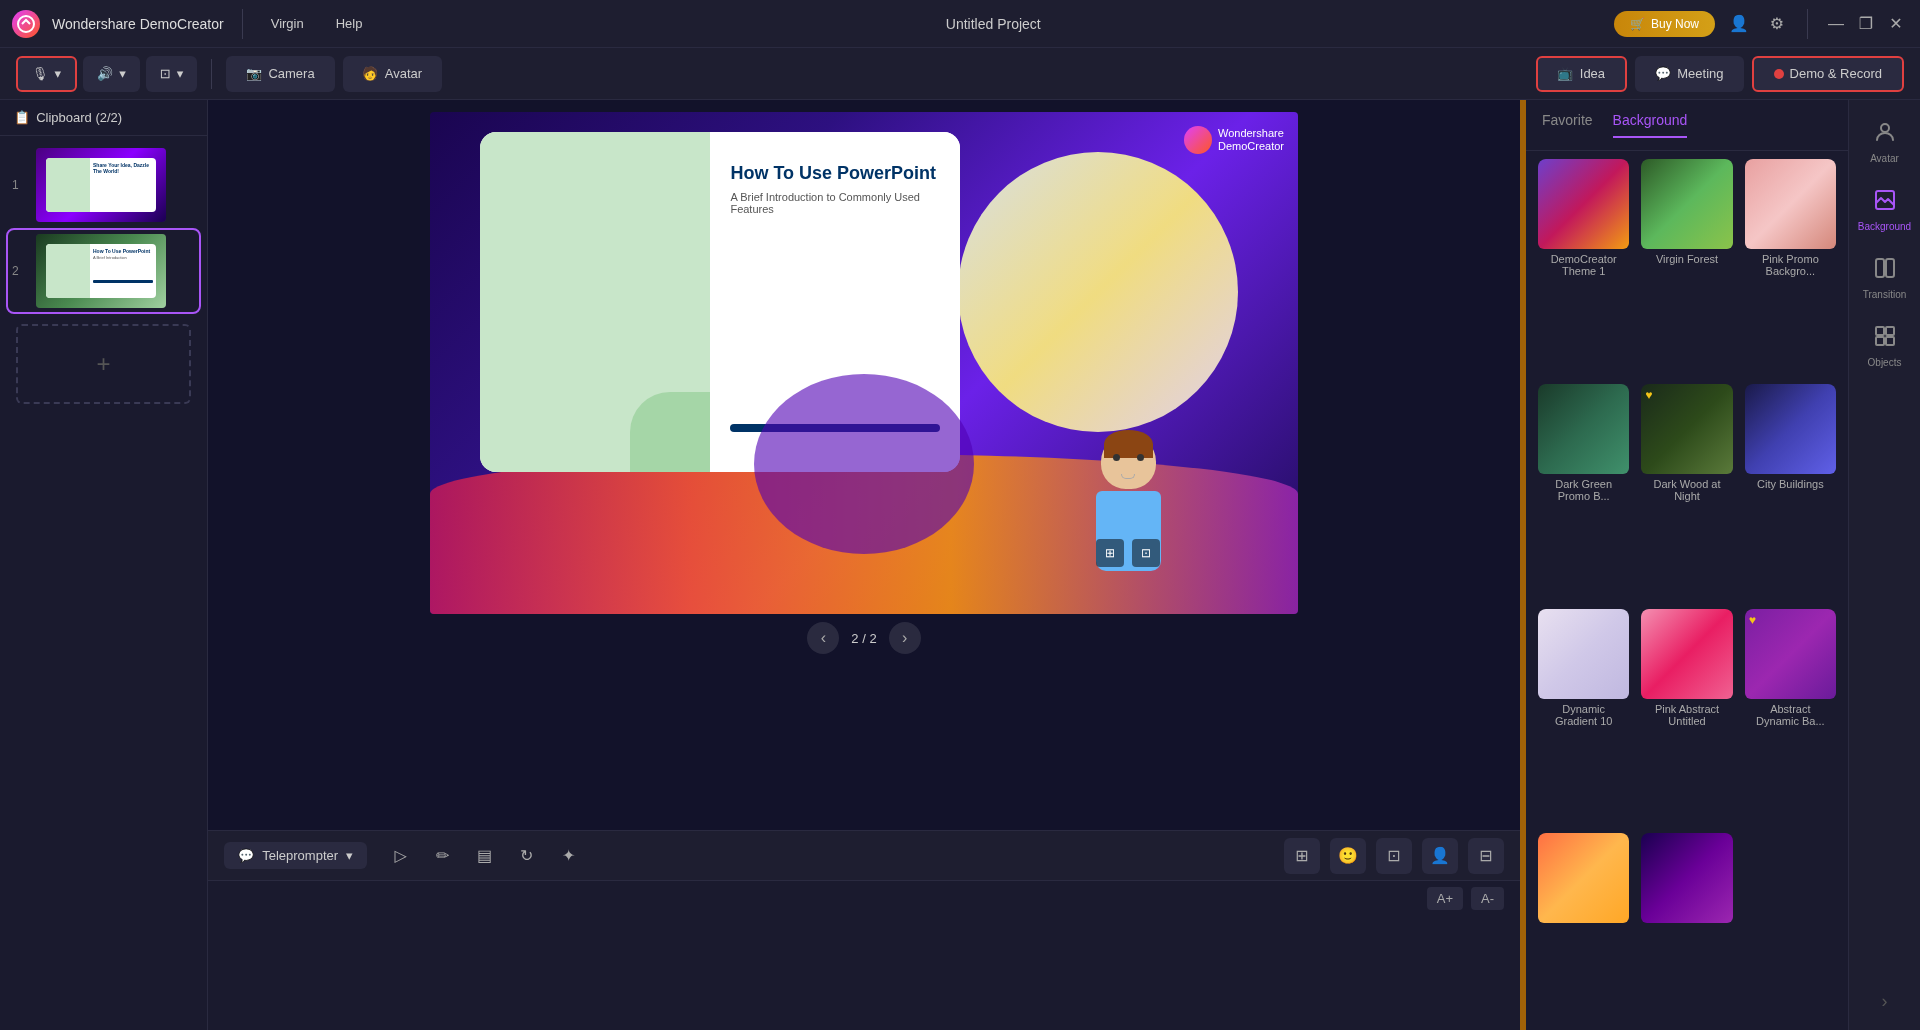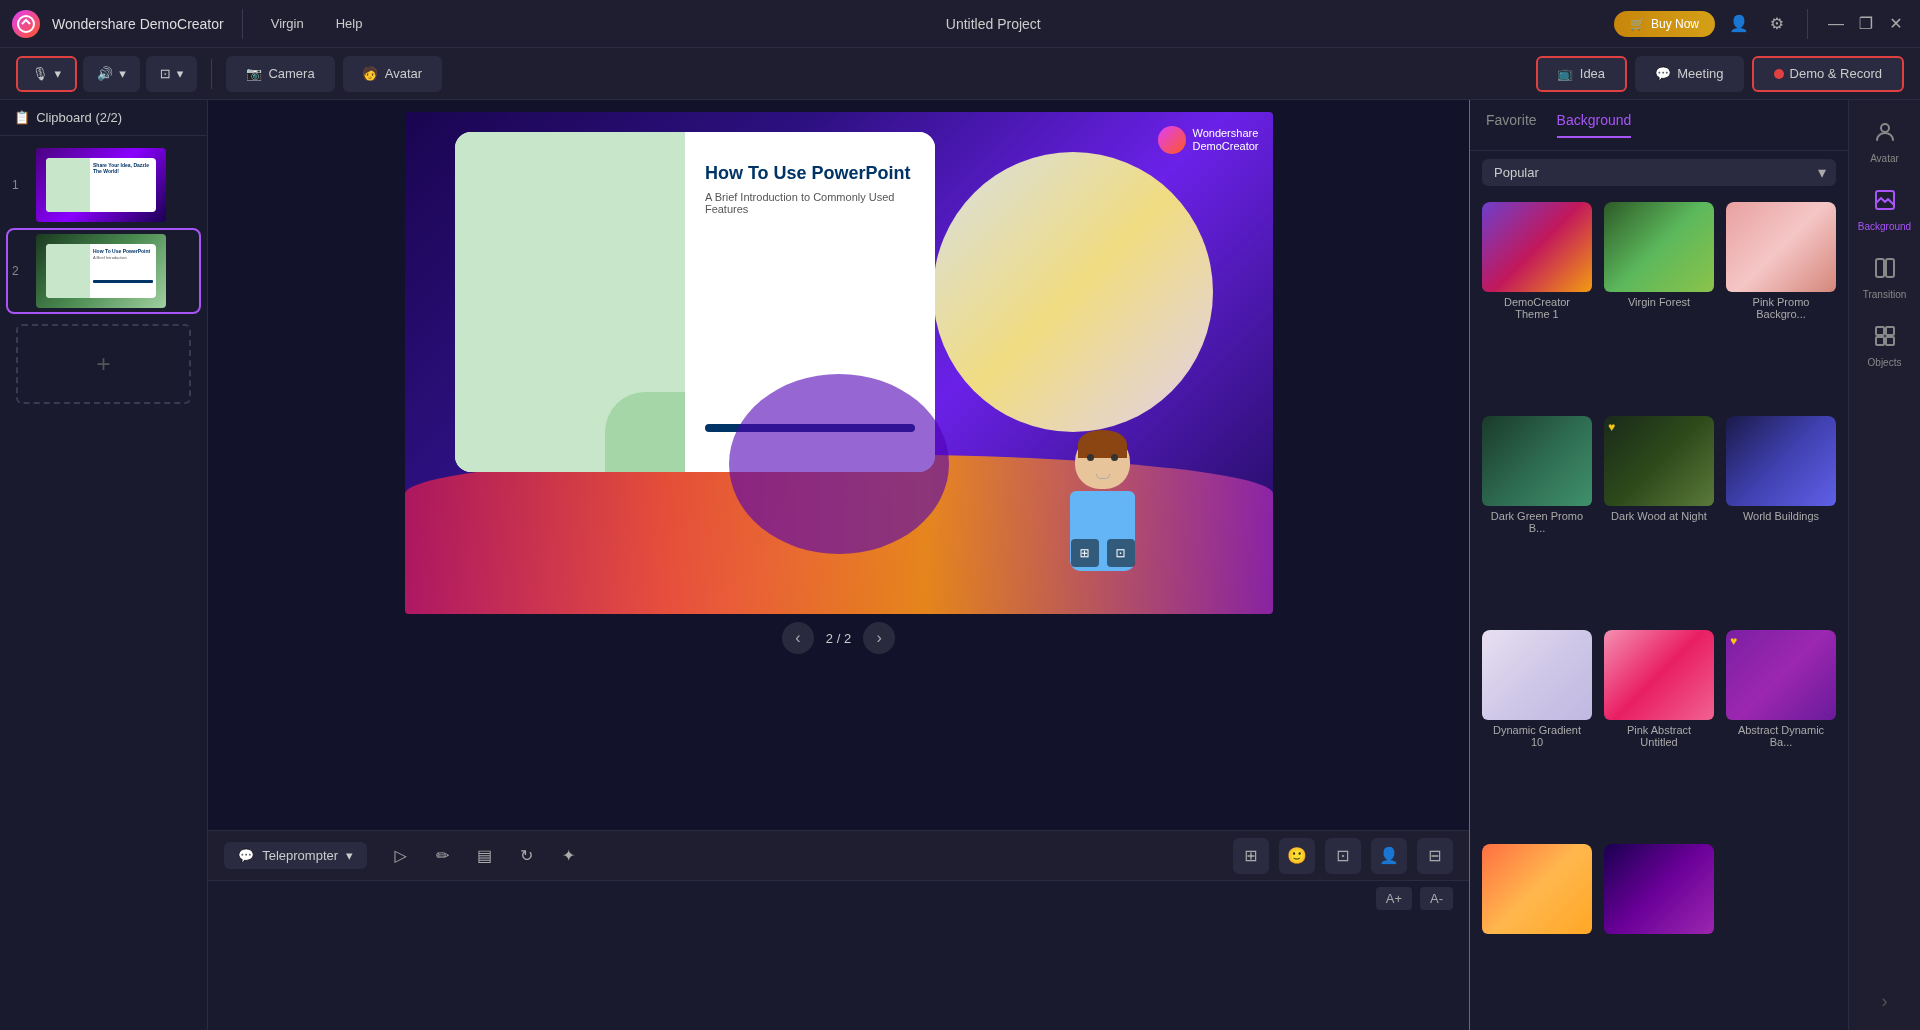--- a/index.html
+++ b/index.html
@@ -84,21 +84,21 @@
     .teleprompter-bar { height: 50px; background: #1e1e30; display: flex; align-items: center; padding: 0 16px; gap: 8px; border-bottom: 1px solid #2a2a40; }
     .teleprompter-label { background: #2a2a40; padding: 6px 14px; border-radius: 6px; font-size: 13px; color: #ccc; display: flex; align-items: center; gap: 8px; cursor: pointer; }
     .tp-tools { display: flex; gap: 10px; margin-left: 10px; }
     .tp-tool { width: 32px; height: 32px; display: flex; align-items: center; justify-content: center; color: #aaa; cursor: pointer; border-radius: 4px; font-size: 16px; }
     .tp-right { margin-left: auto; display: flex; align-items: center; gap: 10px; }
     .tp-btn { width: 36px; height: 36px; display: flex; align-items: center; justify-content: center; background: #2a2a40; border-radius: 6px; cursor: pointer; color: #aaa; font-size: 16px; }
     .text-placeholder { color: #555; font-size: 14px; }
     .font-btn { background: #2a2a40; border: none; color: #aaa; padding: 4px 10px; border-radius: 4px; cursor: pointer; font-size: 13px; }
 
     
-    .right-panel { width: 451px; background: #1a1a2e; border-left: 1px solid #a16207; display: flex; flex-shrink: 0; }
+    .right-panel { width: 400px; background: #1a1a2e; border-left: 6px solid #a16207; display: flex; flex-shrink: 0; }
     .right-tabs { width: 72px; background: #1e1e30; border-left: 1px solid #2a2a40; display: flex; flex-direction: column; align-items: center; padding: 10px 0; gap: 4px; }
     .right-tab { width: 64px; height: 64px; display: flex; flex-direction: column; align-items: center; justify-content: center; gap: 4px; cursor: pointer; border-radius: 6px; color: #888; font-size: 10px; }
     .right-tab.active { color: #a855f7; }
     .right-tab-icon { font-size: 20px; }
     .backgrounds-panel { flex: 1; display: flex; flex-direction: column; overflow: hidden; }
     .bg-panel-header { padding: 12px 16px; display: flex; gap: 20px; border-bottom: 1px solid #2a2a40; }
     .bg-tab { font-size: 14px; color: #888; cursor: pointer; padding-bottom: 8px; }
     .bg-tab.active { color: #a855f7; border-bottom: 2px solid #a855f7; }
     .bg-filter { padding: 8px 12px; display: flex; align-items: center; gap: 8px; }
     .bg-select { background: #2a2a40; border: none; color: #ccc; padding: 6px 12px; border-radius: 6px; font-size: 13px; cursor: pointer; flex: 1; appearance: none; display: flex; align-items: center; justify-content: space-between; }
@@ -359,31 +359,20 @@
 
     <div class="backgrounds-panel">
       <div class="bg-panel-header">
         <div class="bg-tab">
           <span>Favorite</span>
         </div>
         <div class="bg-tab active">
           <span>Background</span>
         </div>
       </div>
-      <div class="bg-filter">
-        <div class="select-wrapper">
-          <select class="bg-select">
-            <option>Popular</option>
-            <option>Nature</option>
-            <option>Abstract</option>
-            <option>Urban</option>
-            <option>Space</option>
-          </select>
-        </div>
-      </div>
       <div class="bg-grid">
 
         <div class="bg-item">
           <div class="bg-thumb bg-democreator"></div>
           <div class="bg-label">DemoCreator Theme 1</div>
         </div>
         <div class="bg-item">
           <div class="bg-thumb bg-virgin-forest"></div>
           <div class="bg-label">Virgin Forest</div>
         </div>
@@ -398,21 +387,21 @@
         </div>
 
         <div class="bg-item">
           <div class="bg-thumb bg-dark-wood" style="position:relative">
             <div class="bg-heart">♥</div>
           </div>
           <div class="bg-label">Dark Wood at Night</div>
         </div>
         <div class="bg-item">
           <div class="bg-thumb bg-city-buildings"></div>
-          <div class="bg-label">World Buildings</div>
+          <div class="bg-label">City Buildings</div>
         </div>
 
         <div class="bg-item">
           <div class="bg-thumb bg-dynamic-gradient"></div>
           <div class="bg-label">Dynamic Gradient 10</div>
         </div>
 
         <div class="bg-item">
           <div class="bg-thumb bg-pink-triangles"></div>
           <div class="bg-label">Pink Abstract Untitled</div>

